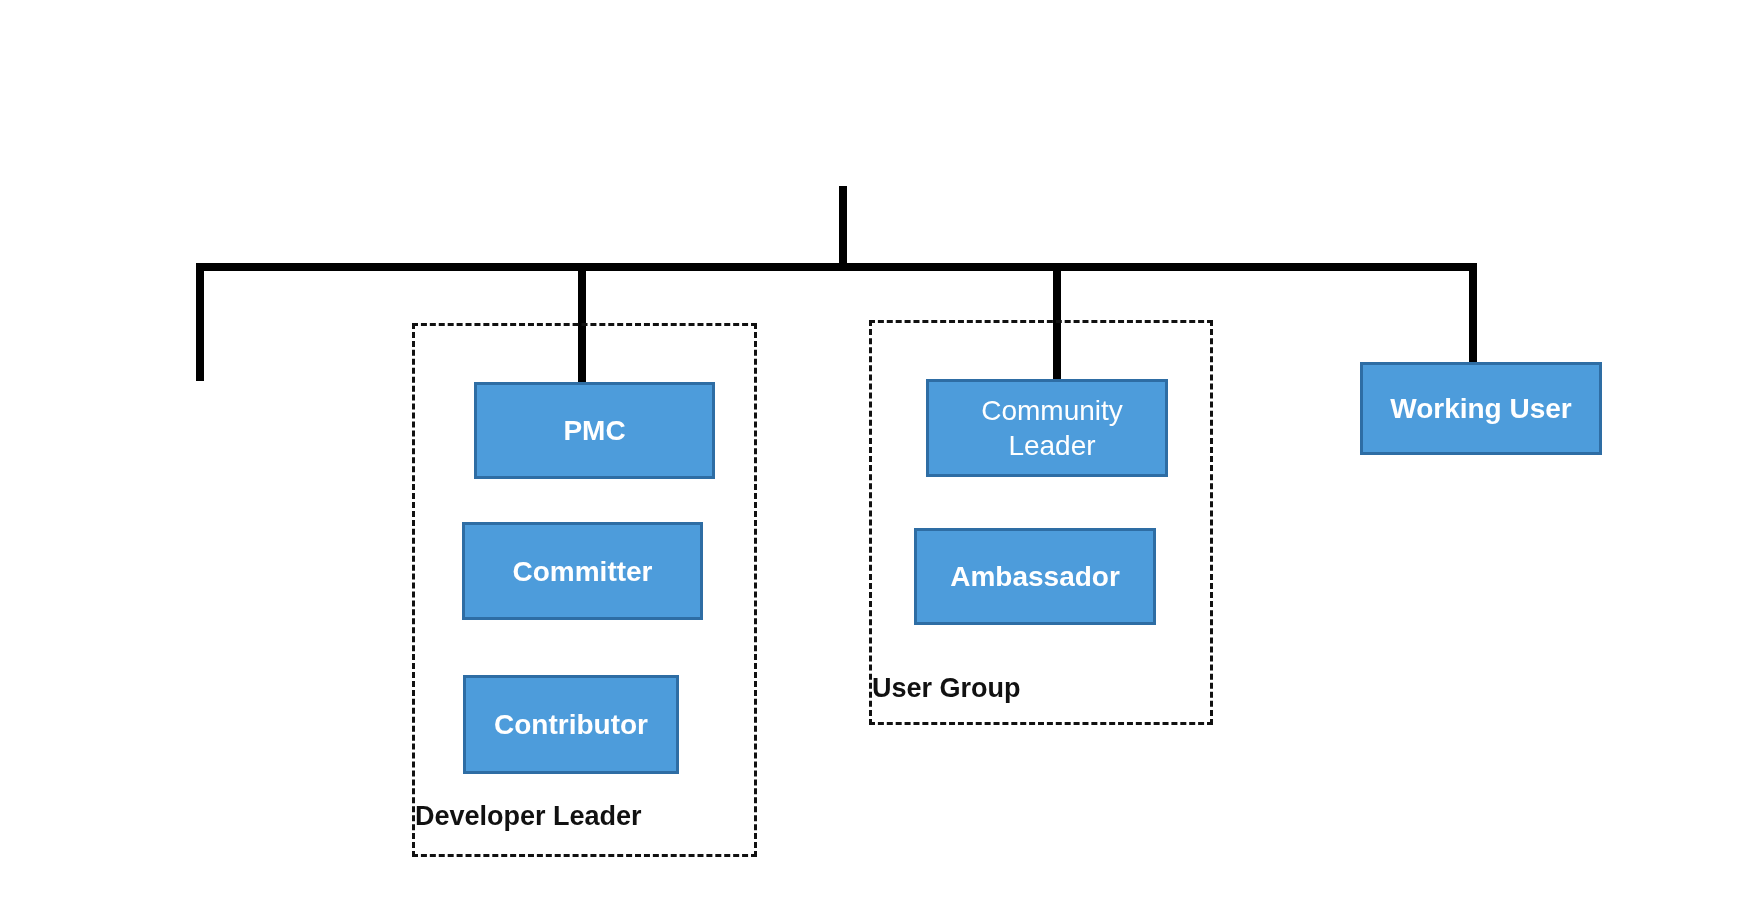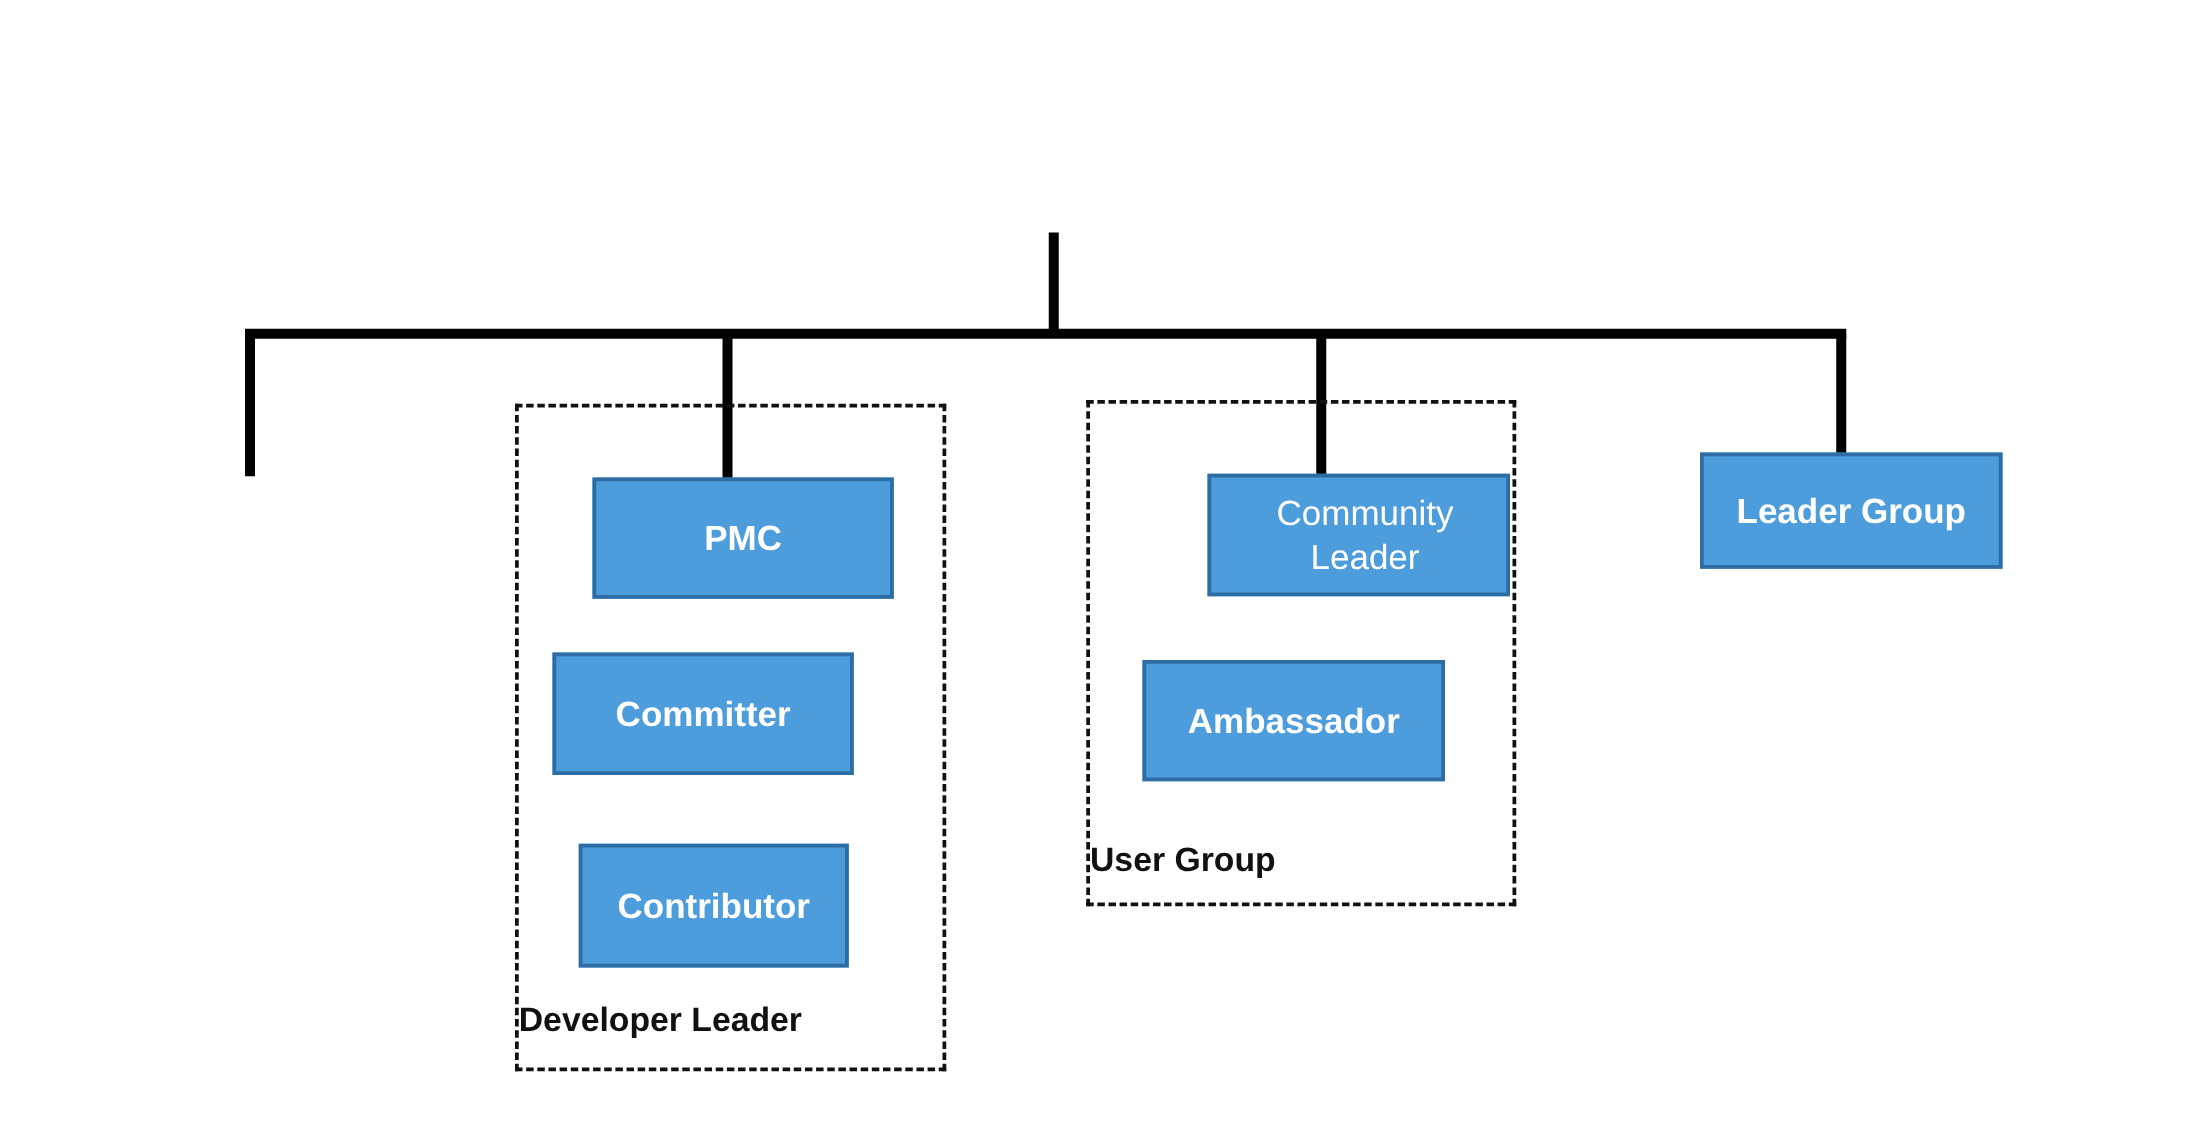--- a/index.html
+++ b/index.html
@@ -77,23 +77,23 @@
   </div>
 
   <div class="group" style="left:869px; top:320px; width:344px; height:405px;">
     <div class="group-label group-label--user">User Group</div>
   </div>
 
 
 
   <div class="node" style="left:462px; top:382px; width:241px; height:97px;margin-left:12px;">PMC</div>
 
-  <div class="node" style="left:442px; top:522px; width:241px; height:98px;">Committer</div>
+  <div class="node" style="left:462px; top:522px; width:241px; height:98px;">Committer</div>
 
   <div class="node" style="left:463px; top:675px; width:216px; height:99px;">Contributor</div>
 
-  <div class="node node--regular" style="left:966px; top:379px; width:242px; height:98px;padding-left:20px;">Community Leader</div>
+  <div class="node node--regular" style="left:926px; top:379px; width:242px; height:98px;padding-left:20px;">Community Leader</div>
 
   <div class="node" style="left:914px; top:528px; width:242px; height:97px;text-align:right;">Ambassador</div>
 
-  <div class="node" style="left:1360px; top:362px; width:242px; height:93px;">Leader Group</div>
+  <div class="node" style="left:1360px; top:362px; width:242px; height:93px;">Working User</div>
 
 </div>
 
 </body></html>

